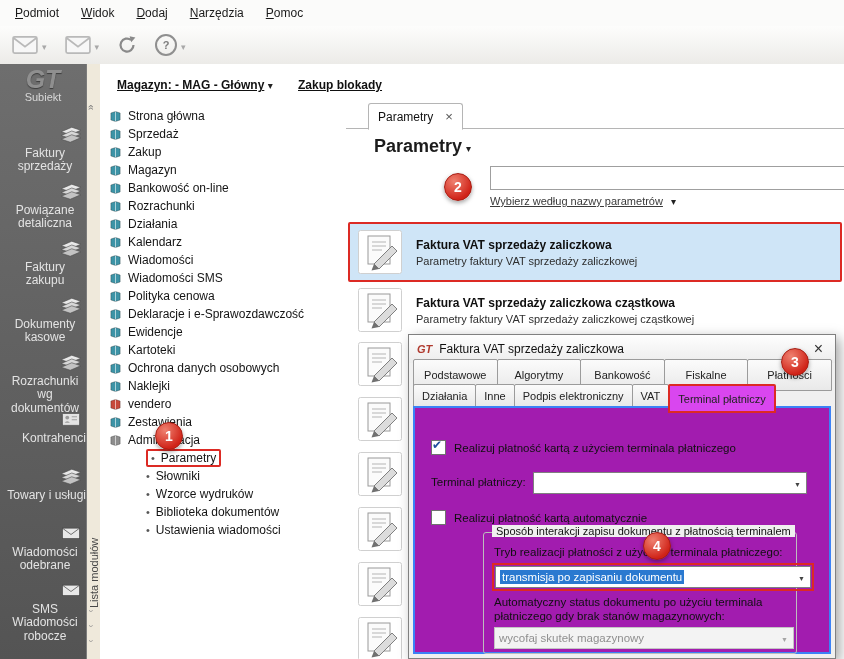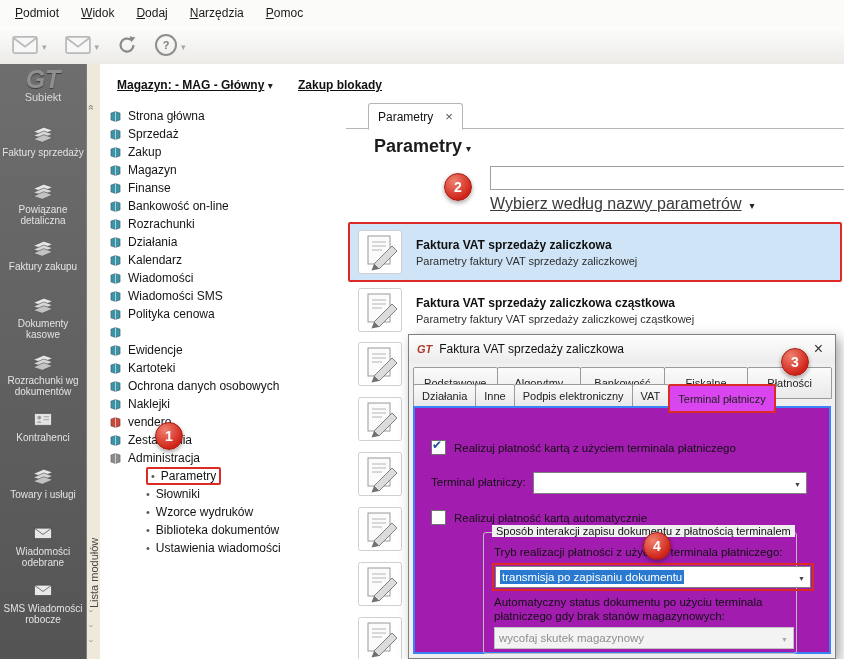--- a/index.html
+++ b/index.html
@@ -18,21 +18,21 @@
   .c-light{color:#b9b9b9}.c-mid{color:#8a8a8a}
   .caret::after{content:"▾";font-size:9px;color:#a8a8a8}
   .help-circle{width:18px;height:18px;border:2px solid #8f8f8f;border-radius:50%;display:flex;align-items:center;justify-content:center}
   .help-circle::after{content:"?";font-size:11px;font-weight:bold;color:#7d7d7d}
 
   
   .sidebar{position:absolute;left:0;top:64px;width:86px;height:595px;background:linear-gradient(180deg,#6e6e6e,#545454)}
   .logo{height:52px;text-align:center;padding-top:3px}
   .logo-gt{font-size:25px;font-weight:bold;font-style:italic;color:#8f8f8f;line-height:24px;text-shadow:0 1px 1px rgba(0,0,0,.45)}
   .logo-name{font-size:11px;color:#d8d8d8}
-  .module{height:54px;display:flex;flex-direction:column;align-items:center;padding-top:3px;color:#e3e3e3;font-size:10px;line-height:1.12;text-align:center;cursor:pointer}
+  .module{height:54px;display:flex;flex-direction:column;align-items:flex-end;padding-top:3px;color:#e3e3e3;font-size:12px;line-height:1.12;text-align:center;cursor:pointer}
   .module svg{width:30px;height:24px;flex:none}
   .module-label{margin-top:1px;max-width:82px}
 
   
   .strip{position:absolute;left:86px;top:64px;width:14px;height:595px;background:#efe9db;border-left:1px solid #7c7c7c;border-right:1px solid #cfc9b8}
   .strip-collapse{position:absolute;left:88px;top:102px;font-size:10px;color:#777;transform:rotate(-90deg);z-index:2}
   .strip-collapse::after{content:"»"}
   .strip-label{position:absolute;left:87px;top:468px;width:13px;height:140px;writing-mode:vertical-rl;transform:rotate(180deg);font-size:11px;color:#474747;display:flex;align-items:center;z-index:2}
   .strip-chevron{position:absolute;left:89px;font-size:9px;color:#8d8d8d;transform:rotate(90deg);z-index:2}
   .strip-chevron::after{content:"›"}
@@ -55,37 +55,37 @@
   .bullet::before{content:"•"}
   .annot-inline{border:2px solid #dc2a24;border-radius:2px;padding:0 3px}
 
   
   .main{position:absolute;left:346px;top:100px;width:498px;height:559px;background:#fff}
   .tabstrip{position:absolute;left:0;top:0;width:100%;height:28px;border-bottom:1px solid #b5b5b5;background:#fff}
   .tab{position:absolute;left:22px;top:3px;height:25px;display:flex;align-items:center;gap:12px;padding:0 9px;background:#fff;border:1px solid #b5b5b5;border-bottom:1px solid #fff;border-radius:3px 3px 0 0;font-size:12px;color:#111}
   .tab-close{color:#555;font-size:13px;line-height:1;cursor:pointer}
   .page-title{position:absolute;left:28px;top:36px;font-size:18px;font-weight:bold;color:#1c1c1c;display:flex;align-items:flex-end;gap:4px;cursor:pointer}
   .search{position:absolute;left:144px;top:66px;width:348px;height:22px;border:1px solid #9f9f9f;background:#fff;font-size:12px;padding:0 4px;font-family:inherit}
-  .filter-link{position:absolute;left:144px;top:95px;font-size:16px;color:#3a3a3a;display:flex;align-items:flex-start;gap:8px;cursor:pointer}
+  .filter-link{position:absolute;left:144px;top:95px;font-size:11px;color:#3a3a3a;display:flex;align-items:flex-start;gap:8px;cursor:pointer}
   .filter-link .ftext{text-decoration:underline}
   .pitem-annot{position:absolute;left:2px;top:122px;width:494px;height:60px;border:2px solid #dc2a24;border-radius:2px;background:#cfe5f7;display:flex;align-items:center;padding-left:8px;box-sizing:border-box}
   .pitem{position:absolute;left:4px;top:186px;width:492px;height:48px;background:#fff;display:flex;align-items:center;padding-left:8px;box-sizing:border-box}
   .pitem-icon{width:44px;height:44px;flex:none}
   .pitem-text{margin-left:14px}
   .pitem-title{font-size:12px;font-weight:bold;color:#101010}
   .pitem-sub{font-size:11px;color:#2e2e2e;margin-top:3px}
   .icon-row{position:absolute;left:12px;width:44px;height:44px}
 
   
   .dialog{position:absolute;left:408px;top:334px;width:428px;height:325px;background:#f0f0f0;border:1px solid #808080;box-shadow:4px 4px 12px rgba(0,0,0,.35);z-index:5;box-sizing:border-box}
   .dlg-title{position:absolute;left:0;top:0;width:100%;height:28px;background:linear-gradient(#fefefe,#ececec);display:flex;align-items:center;padding:0 8px;gap:7px;box-sizing:border-box}
   .dlg-gt{font-size:11px;font-weight:bold;font-style:italic;color:#b03a2e}
   .dlg-title-text{font-size:12px;color:#111;flex:1}
   .dlg-close{font-size:16px;color:#333;padding:0 4px;cursor:pointer}
-  .tabs1{position:absolute;left:4px;top:32px;right:4px;height:32px;display:flex}
+  .tabs1{position:absolute;left:4px;top:24px;right:4px;height:32px;display:flex}
   .tabs1 .dtab{flex:1;display:flex;align-items:center;justify-content:center;font-size:11px;color:#222;background:linear-gradient(#fbfbfb,#e9e9e9);border:1px solid #9b9b9b;border-radius:2px 2px 0 0;margin-right:-1px}
   .tabs2{position:absolute;left:4px;top:49px;height:23px;display:flex}
   .tabs2 .dtab{display:flex;align-items:center;justify-content:center;font-size:11px;color:#222;background:linear-gradient(#fbfbfb,#e9e9e9);border:1px solid #9b9b9b;border-radius:2px 2px 0 0;margin-right:-1px;padding:0 8px}
   .dtab.active{background:#d946ef;border:2px solid #dc2a24;z-index:3;height:25px;margin-bottom:-2px}
   .dlg-body{position:absolute;left:4px;top:71px;right:4px;bottom:4px;background:#a21caf;border:2px solid #3b82f6}
   .cb-row{position:absolute;display:flex;align-items:center;gap:8px;font-size:11.5px;color:#101010;cursor:pointer}
   .cb{width:13px;height:13px;background:#fff;border:1px solid #707070;position:relative;flex:none}
   .cb.checked::after{content:"✔";position:absolute;left:0;top:-3px;font-size:12px;color:#1f4e9c}
   .lbl{position:absolute;font-size:11.5px;color:#101010}
   .combo{height:22px;background:#fff;border:1px solid #7f7f7f;display:flex;align-items:center;justify-content:space-between;padding:0 2px 0 4px;font-size:11.5px;box-sizing:border-box;cursor:pointer}
@@ -286,26 +286,20 @@
     <div class="titem">
         <svg>
           <use href="#sym-book"></use>
         </svg>
         <span>Magazyn</span>
       </div>
     <div class="titem">
         <svg>
           <use href="#sym-book"></use>
         </svg>
-        <span>Finanse</span>
-      </div>
-    <div class="titem">
-        <svg>
-          <use href="#sym-book"></use>
-        </svg>
         <span>Bankowość on-line</span>
       </div>
     <div class="titem">
         <svg>
           <use href="#sym-book"></use>
         </svg>
         <span>Rozrachunki</span>
       </div>
     <div class="titem">
         <svg>
@@ -334,20 +328,21 @@
     <div class="titem">
         <svg>
           <use href="#sym-book"></use>
         </svg>
         <span>Polityka cenowa</span>
       </div>
     <div class="titem">
         <svg>
           <use href="#sym-book"></use>
         </svg>
+        <span>Deklaracje i e-Sprawozdawczość</span>
       </div>
     <div class="titem">
         <svg>
           <use href="#sym-book"></use>
         </svg>
         <span>Ewidencje</span>
       </div>
     <div class="titem">
         <svg>
           <use href="#sym-book"></use>

